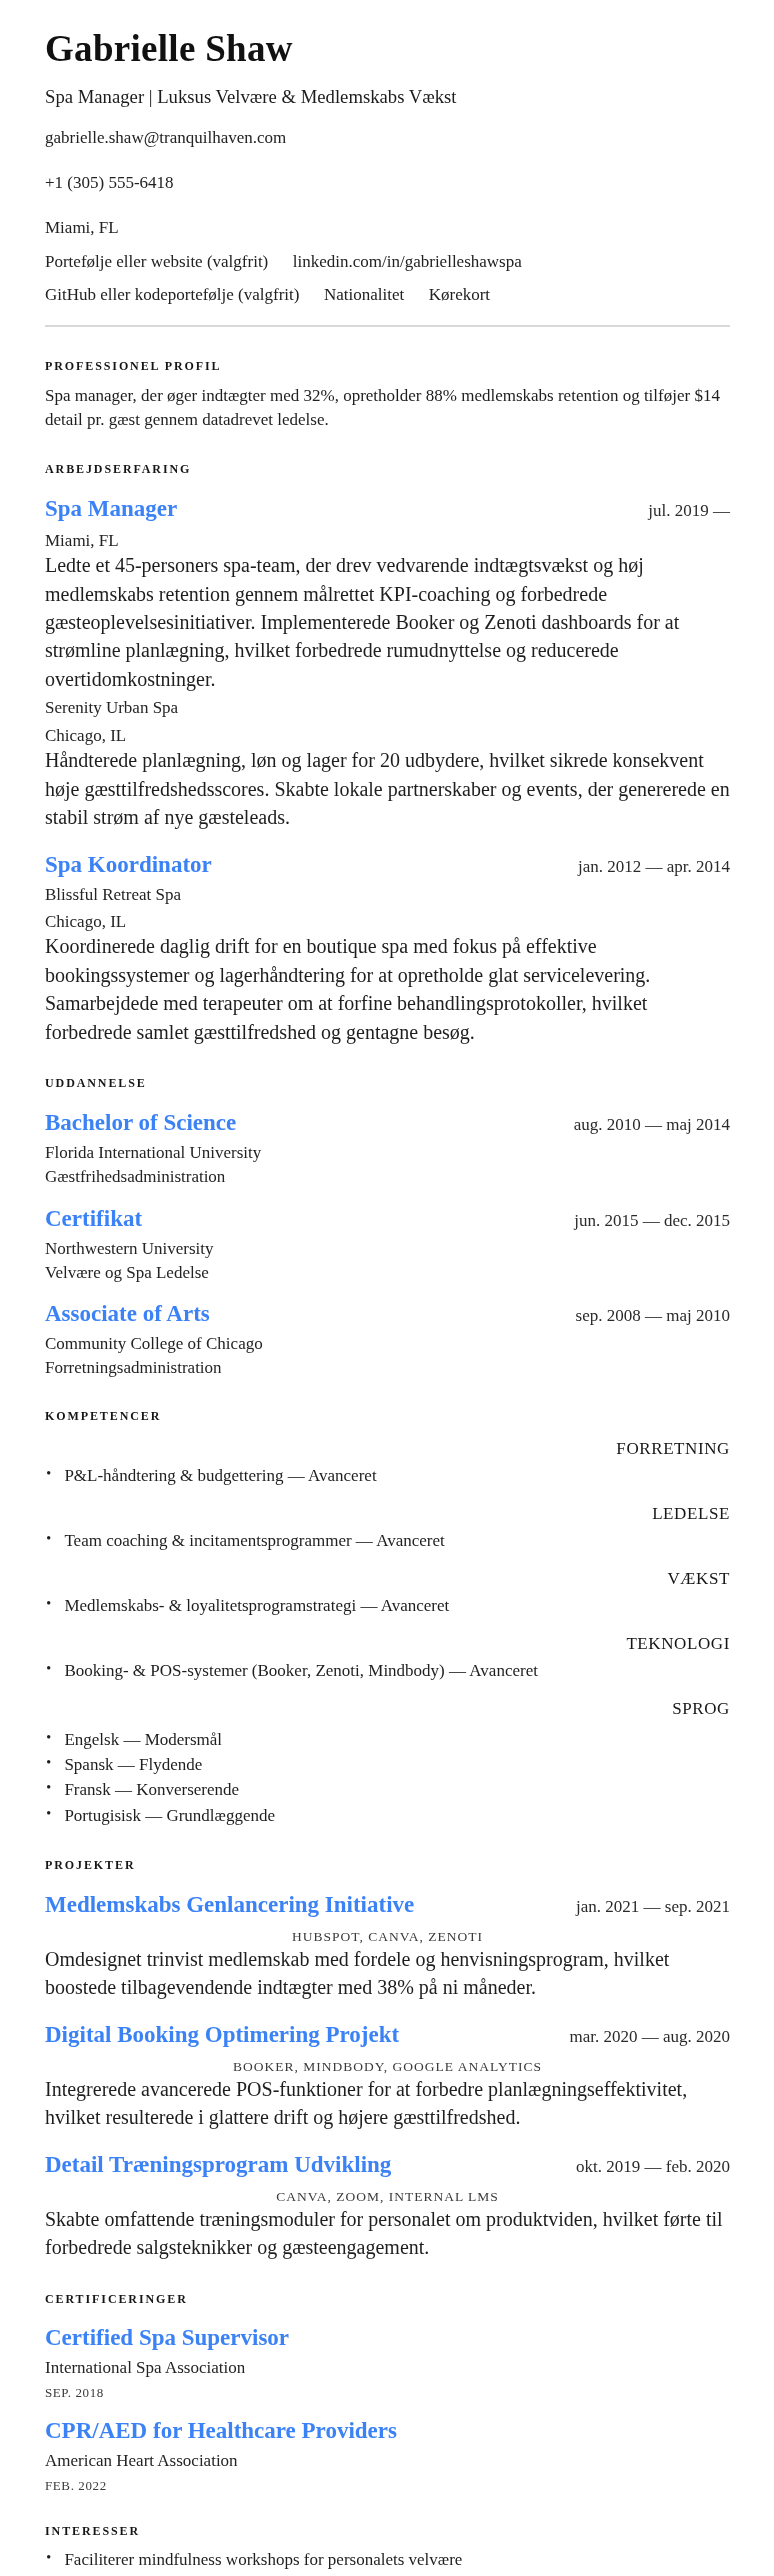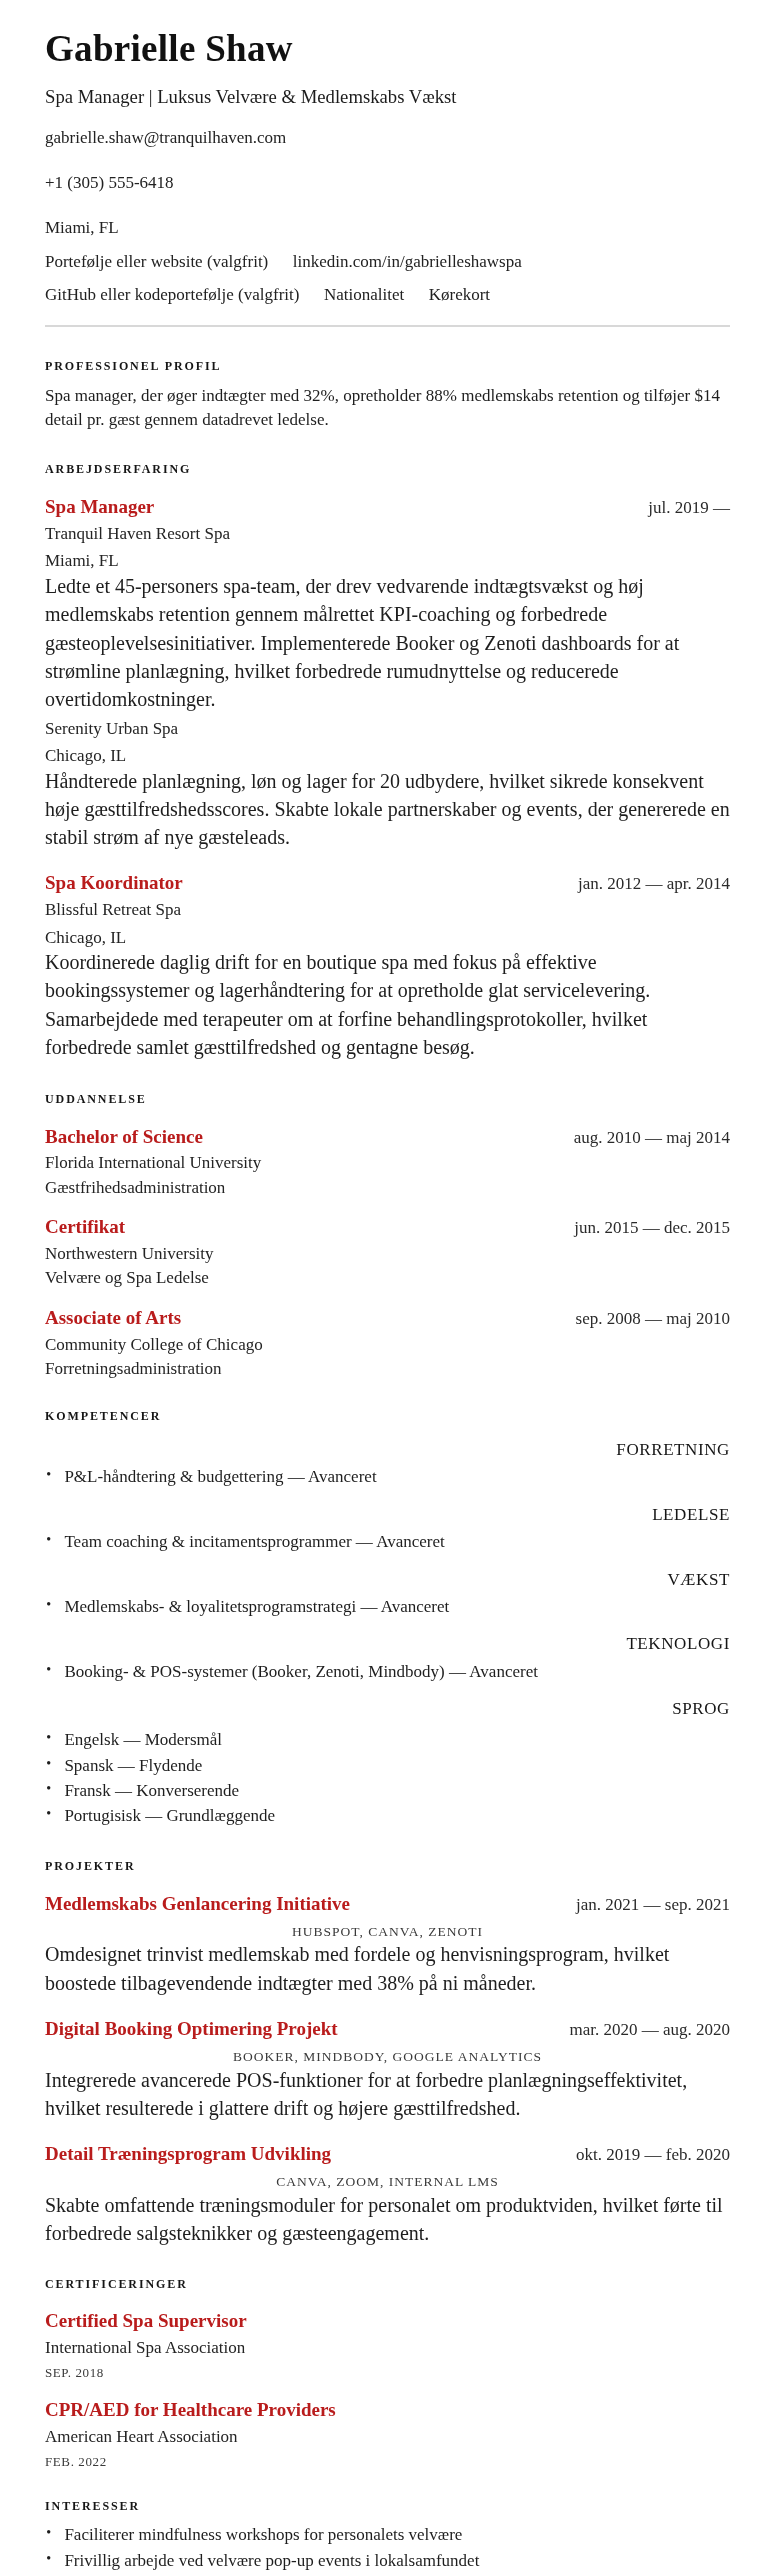--- a/index.html
+++ b/index.html
@@ -58,24 +58,24 @@
     color: #1e1e1e;
   }
   
   .entry-head {
     display: flex;
     justify-content: space-between;
     align-items: baseline;
     margin-top: 18px;
   }
   .entry-title {
-    font-size: 19px;
+    font-size: 23px;
     line-height: 1.25;
     font-weight: 700;
-    color: #b91c1c;
+    color: #3b82f6;
   }
   .entry-date {
     font-size: 17px;
     line-height: 1.2;
     color: #2a2a2a;
     white-space: nowrap;
     margin-left: 26px;
   }
   .entry-sub {
     margin-top: 5.2px;
@@ -169,21 +169,20 @@
   <div class="section-title" style="margin-top:32px;">PROFESSIONEL PROFIL</div>
   <div class="body-text">Spa manager, der øger indtægter med 32%, opretholder 88% medlemskabs retention og tilføjer $14 detail pr. gæst gennem datadrevet ledelse.</div>
 
   <div class="section-title">ARBEJDSERFARING</div>
 
   <div>
     <div class="entry-head">
       <span class="entry-title">Spa Manager</span>
       <span class="entry-date">jul. 2019 —</span>
     </div>
-    <div class="entry-sub">Tranquil Haven Resort Spa</div>
     <div class="entry-loc">Miami, FL</div>
     <div class="entry-desc">Ledte et 45-personers spa-team, der drev vedvarende indtægtsvækst og høj medlemskabs retention gennem målrettet KPI-coaching og forbedrede gæsteoplevelsesinitiativer. Implementerede Booker og Zenoti dashboards for at strømline planlægning, hvilket forbedrede rumudnyttelse og reducerede overtidomkostninger.</div>
   </div>
 
   <div>
     <div class="entry-sub">Serenity Urban Spa</div>
     <div class="entry-loc">Chicago, IL</div>
     <div class="entry-desc">Håndterede planlægning, løn og lager for 20 udbydere, hvilket sikrede konsekvent høje gæsttilfredshedsscores. Skabte lokale partnerskaber og events, der genererede en stabil strøm af nye gæsteleads.</div>
   </div>
 

